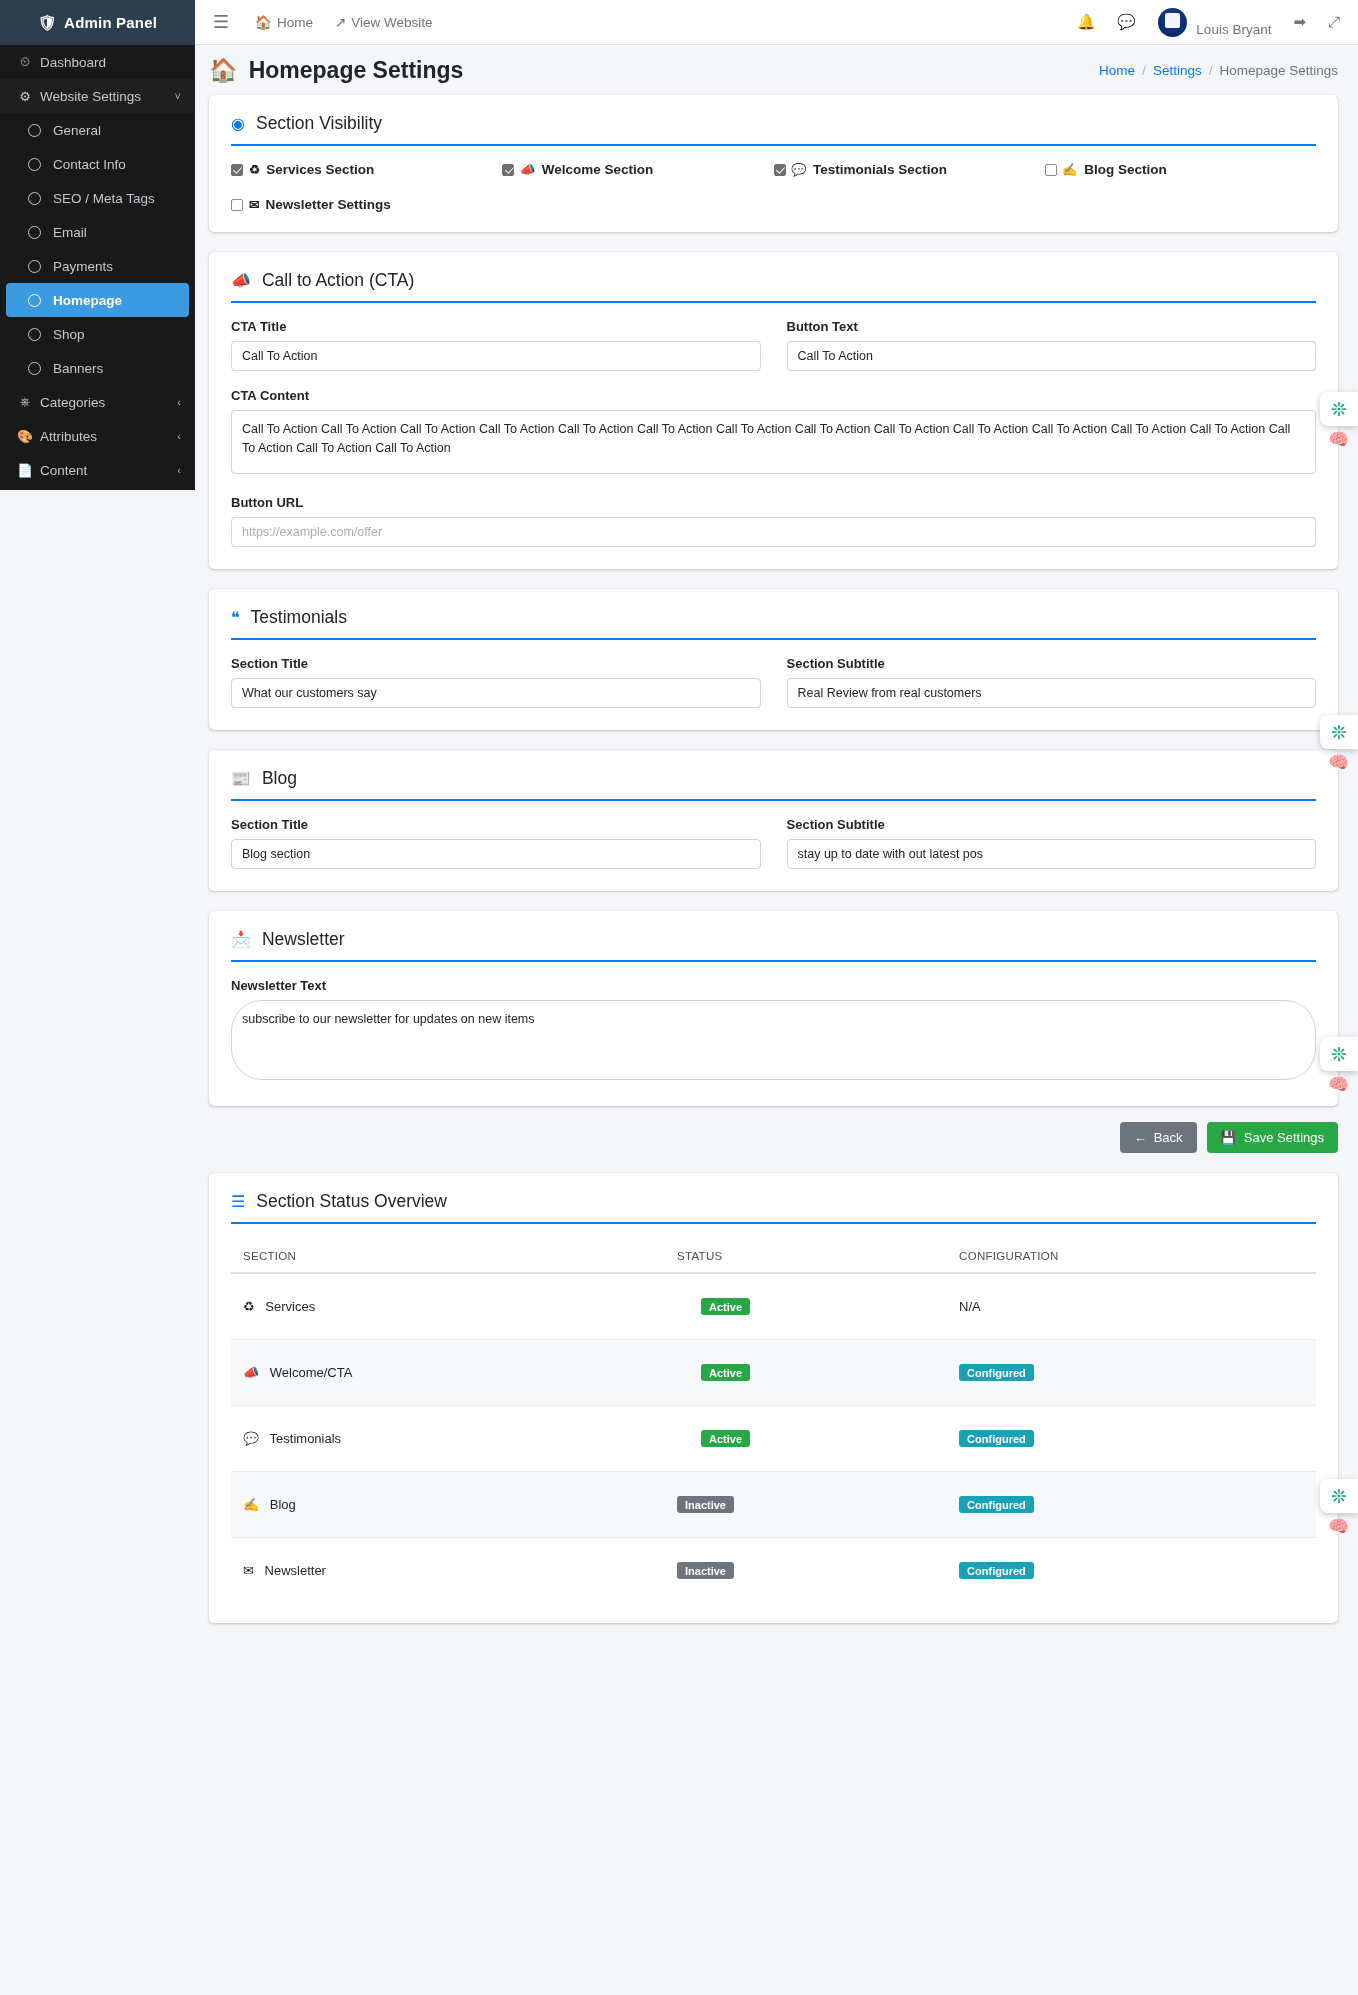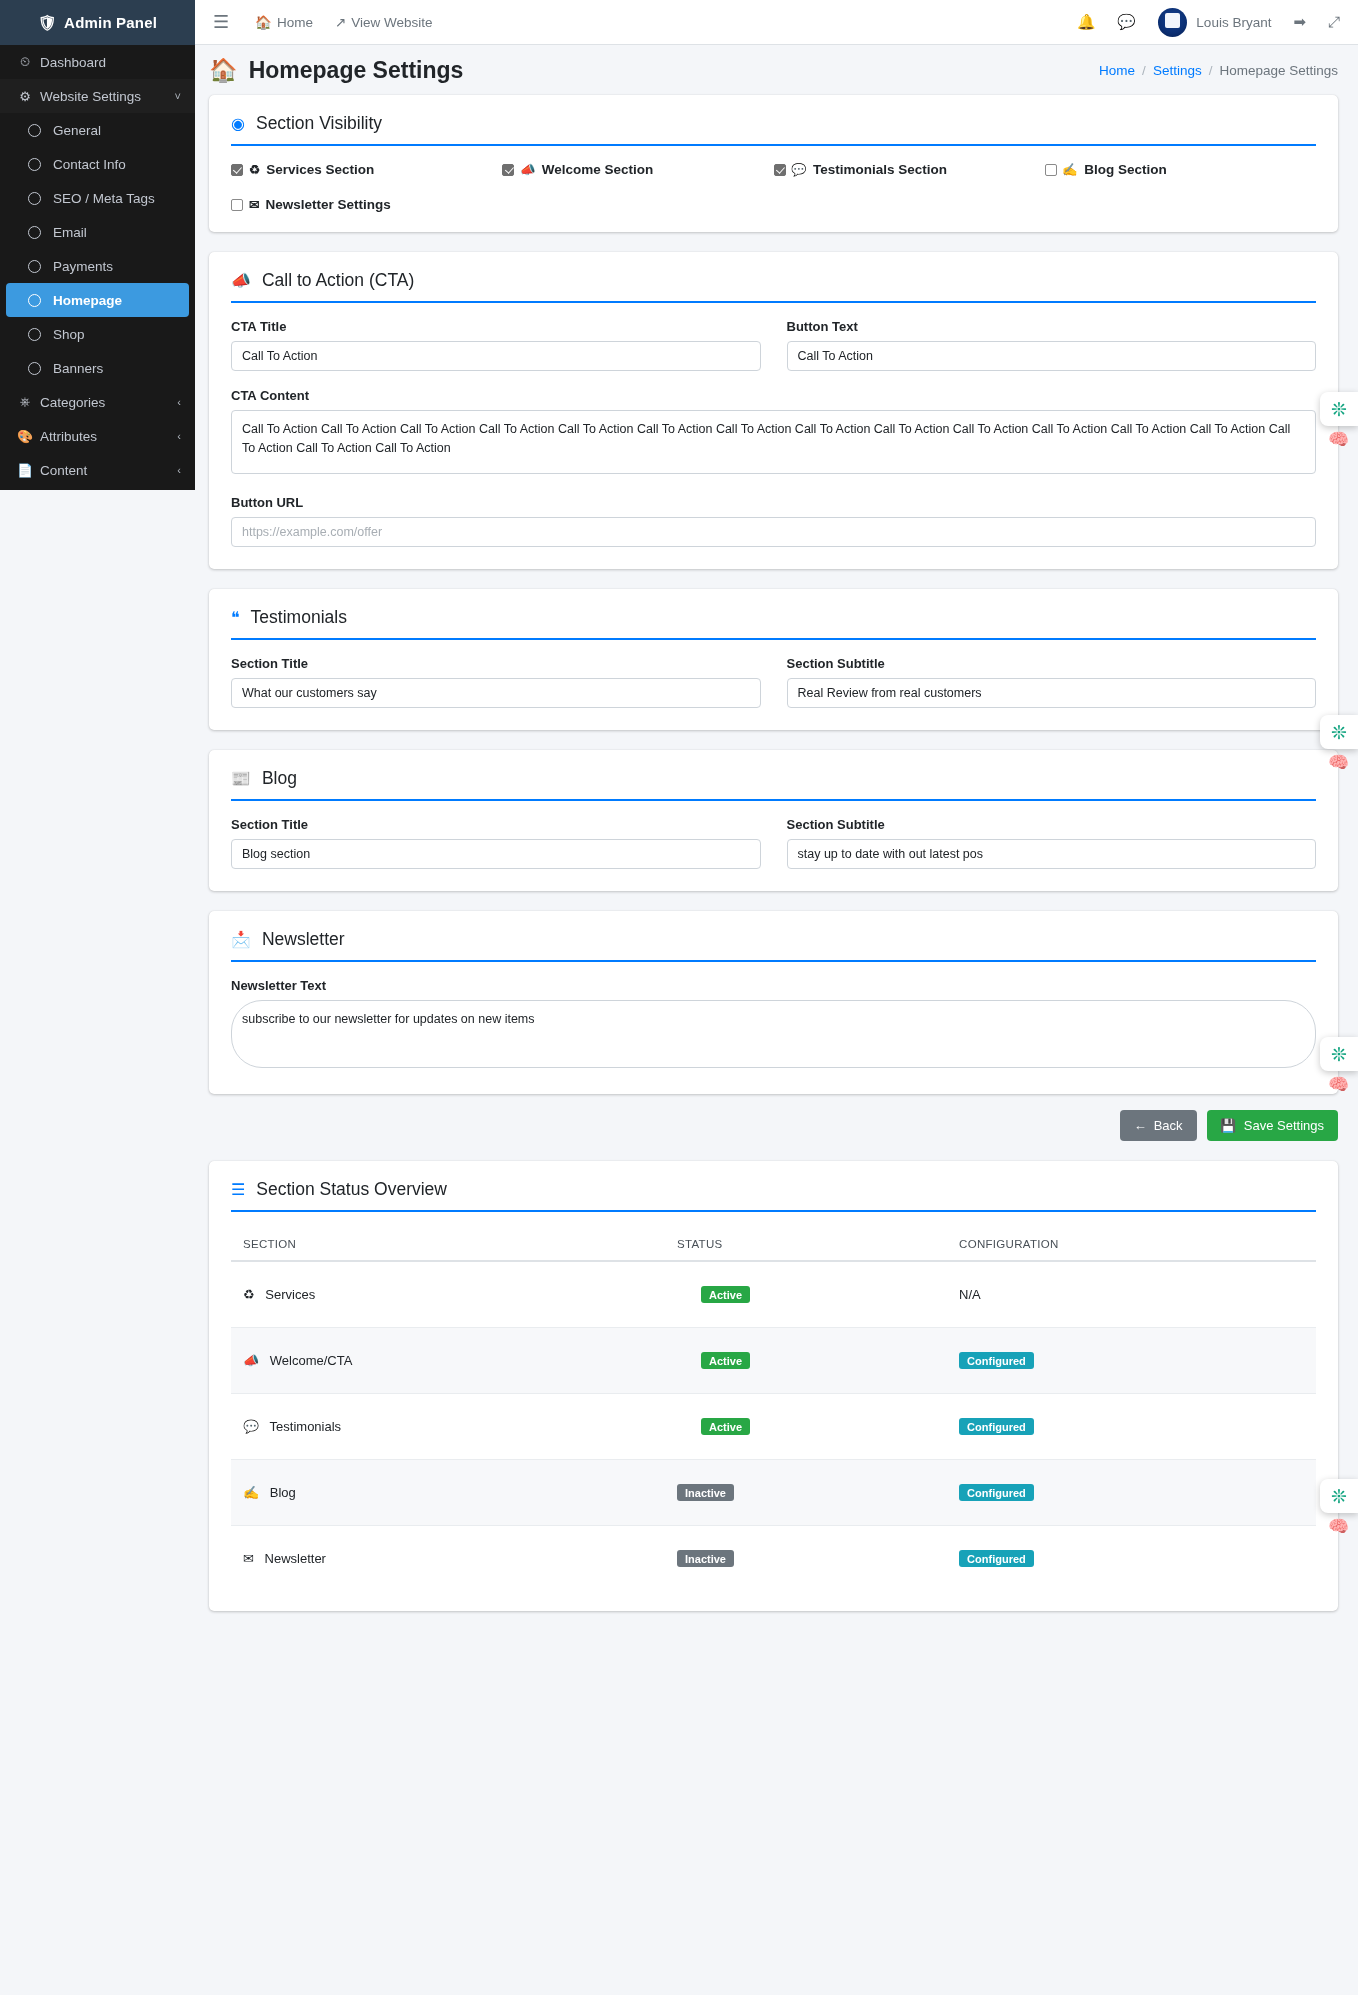--- a/index.html
+++ b/index.html
@@ -241,21 +241,21 @@
     <span>🏠</span>
     <span>Home</span>
   </div>
   <div class="tb-link">
     <span>↗</span>
     <span>View Website</span>
   </div>
   <div id="tb-right">
     <span class="ti">🔔</span>
     <span class="ti">💬</span>
-    <span style="display:flex;align-items:center;">
+    <span style="display:flex;align-items:flex-end;">
       <span id="avatar"></span>
       <span id="username">Louis Bryant</span>
     </span>
     <span class="ti">➡</span>
     <span class="ti">⤢</span>
   </div>
 </div>
 
 <div id="page-head">
   <div id="page-title">
@@ -374,21 +374,21 @@
   </div>
 
   <div class="card">
     <div class="card-title">
       <span class="ci">📩</span>
       <span>Newsletter</span>
     </div>
     <div class="rule"></div>
     <div class="fgroup" style="margin-bottom:2px">
       <label class="fl">Newsletter Text</label>
-      <textarea class="ta" style="height: 68px; border-radius: 31px;">subscribe to our newsletter for updates on new items</textarea>
+      <textarea class="ta" style="height: 80px; border-radius: 31px;">subscribe to our newsletter for updates on new items</textarea>
     </div>
   </div>
 
   <div id="btn-row">
     <button class="btn back">
       <span>←</span>
       <span>Back</span>
     </button>
     <button class="btn save">
       <span>💾</span>

